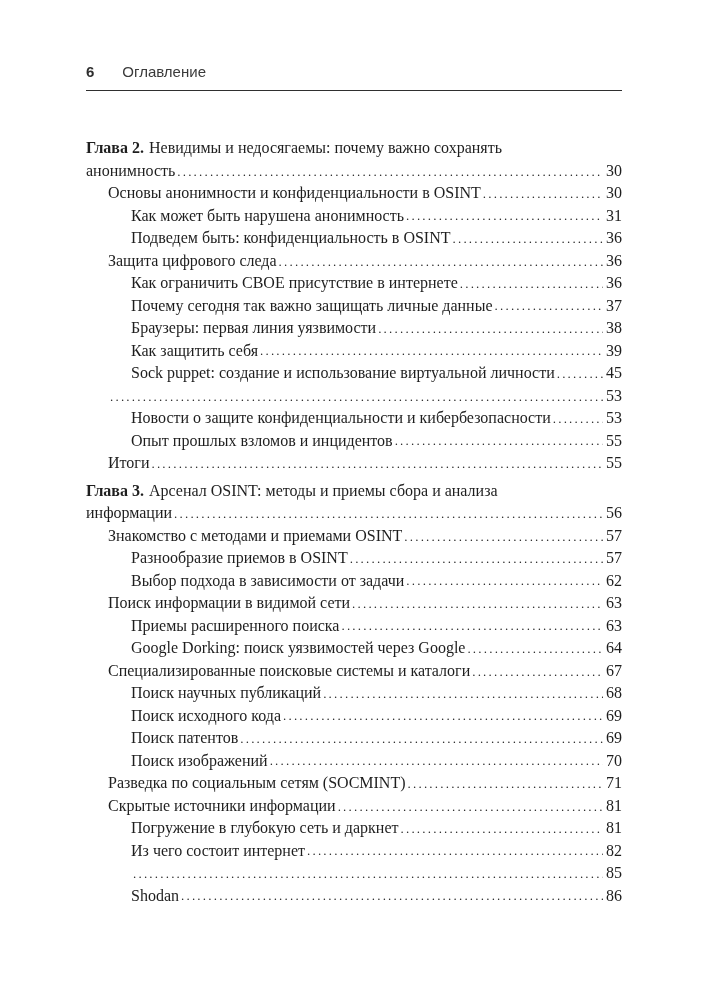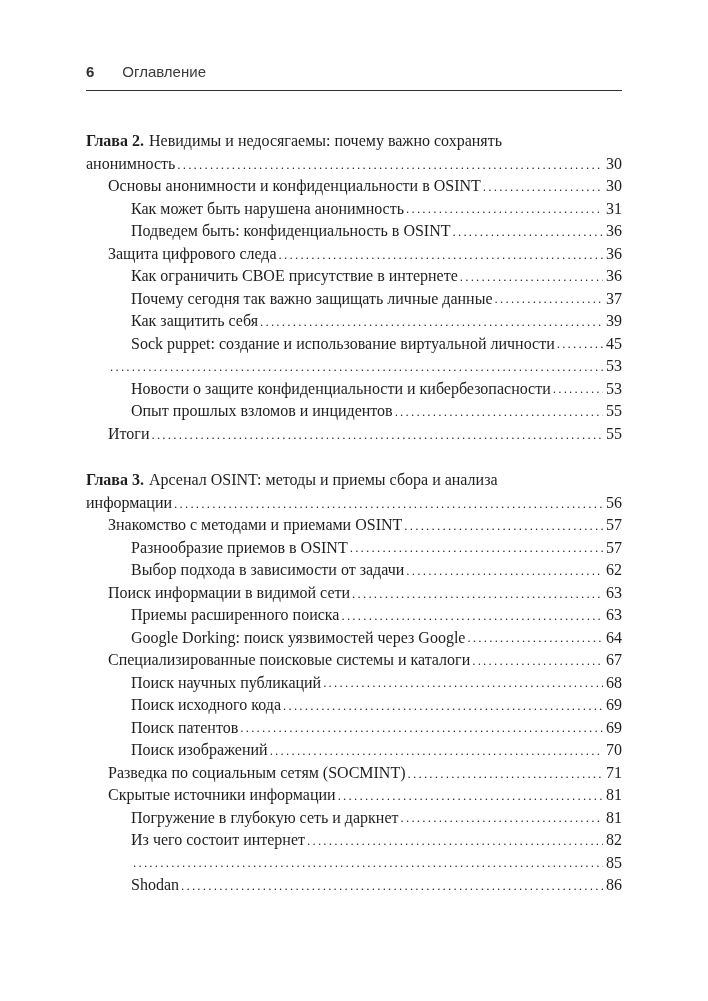--- a/index.html
+++ b/index.html
@@ -24,24 +24,24 @@
     font-family: "Liberation Sans", sans-serif;
     font-size: 15px;
     color: #3a3a3a;
   }
   .header .pagenum { font-weight: bold; color: #2e2e2e; }
   .header .htitle { margin-left: 28px; }
   .toc {
     position: absolute;
     left: 86px;
     width: 536px;
-    top: 130px;
+    top: 137px;
     font-size: 16px;
   }
-  .chapter + .chapter { margin-top: 24px; }
+  .chapter + .chapter { margin-top: 5px; }
   .row {
     display: flex;
     align-items: baseline;
     height: 22.5px;
     line-height: 22.5px;
   }
   .row .label { white-space: nowrap; }
   .row .dots {
     flex: 1;
     overflow: hidden;
@@ -103,20 +103,25 @@
           <span class="label">Как ограничить СВОЕ присутствие в интернете</span>
           <span class="dots"></span>
           <span class="pg">36</span>
         </div>
         <div class="row lvl2">
           <span class="label">Почему сегодня так важно защищать личные данные</span>
           <span class="dots"></span>
           <span class="pg">37</span>
         </div>
         <div class="row lvl2">
+          <span class="label">Браузеры: первая линия уязвимости</span>
+          <span class="dots"></span>
+          <span class="pg">38</span>
+        </div>
+        <div class="row lvl2">
           <span class="label">Как защитить себя</span>
           <span class="dots"></span>
           <span class="pg">39</span>
         </div>
         <div class="row lvl2">
           <span class="label">Sock puppet: создание и использование виртуальной личности</span>
           <span class="dots"></span>
           <span class="pg">45</span>
         </div>
         <div class="row lvl1">

